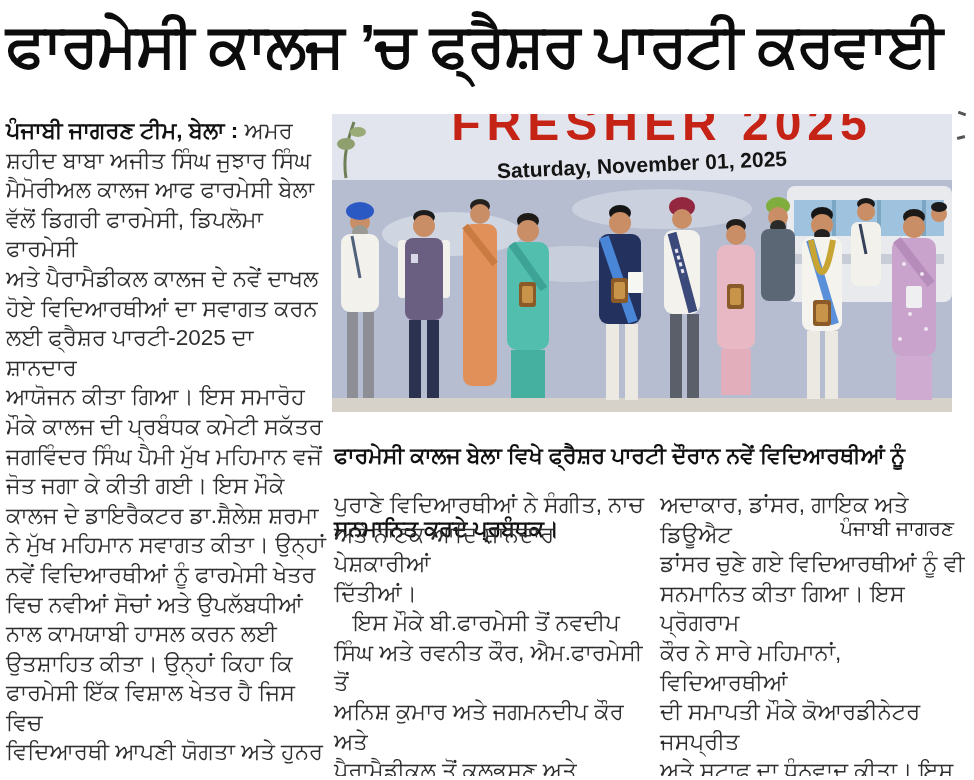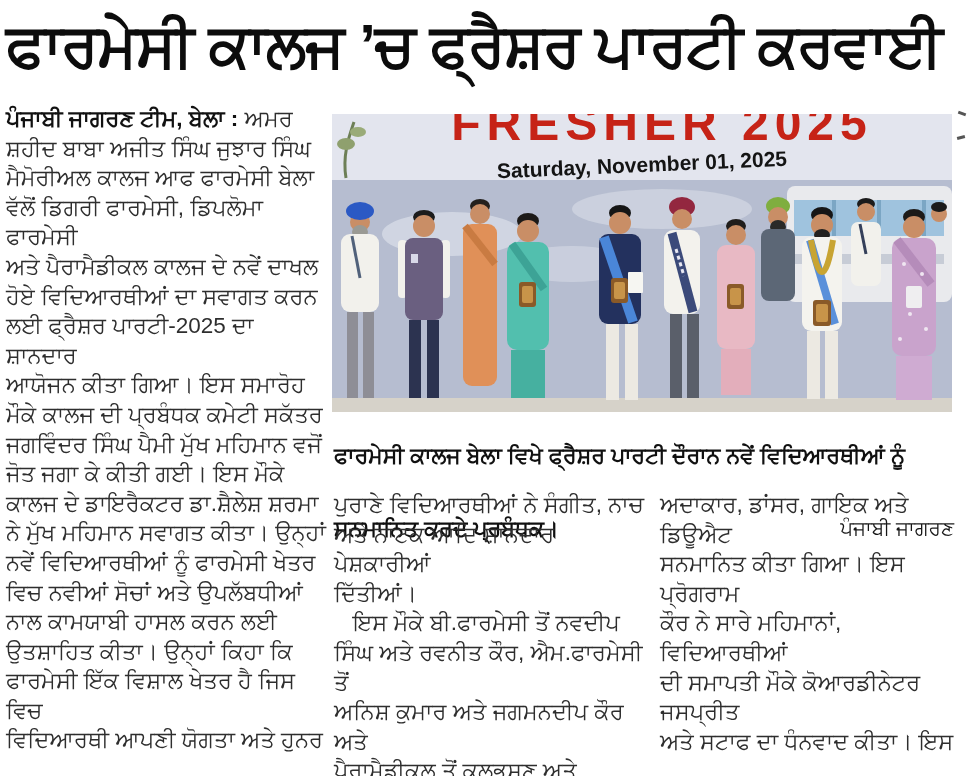--- a/index.html
+++ b/index.html
@@ -3,21 +3,21 @@
 <meta charset="utf-8">
 <style>
   html,body{margin:0;padding:0;background:#ffffff;}
   .page{position:relative;width:974px;height:776px;background:#ffffff;overflow:hidden;
         font-family:"Liberation Sans","DejaVu Sans",sans-serif;color:#222;}
   .headline{position:absolute;left:6px;top:0px;width:962px;height:96px;
             font-size:60px;font-weight:700;color:#0c0c0c;letter-spacing:-1px;
             line-height:92px;white-space:nowrap;}
   .col{position:absolute;font-size:22.5px;line-height:29.6px;color:#2e2e2e;}
   .tline{white-space:pre-wrap;}
-  .left-col{left:6px;top:104px;width:322px;}
+  .left-col{left:6px;top:116px;width:322px;}
   .mid-col{left:334px;top:490px;width:314px;}
   .right-col{left:660px;top:490px;width:310px;}
   .lead-bold{font-weight:700;color:#111;}
   .photo-wrap{position:absolute;left:332px;top:114px;width:620px;height:298px;
               background:#b6bdd0;overflow:hidden;}
   .caption{position:absolute;left:334px;top:440px;width:620px;
            font-size:22px;font-weight:700;line-height:31px;color:#101010;}
   .caption-row2{display:flex;justify-content:space-between;align-items:flex-end;margin-top:42px;}
   .credit{font-size:20px;font-weight:400;color:#161616;}
   .margin-mark{position:absolute;width:8px;height:3px;background:#555;}
@@ -220,20 +220,21 @@
         <div class="tline">&nbsp;&nbsp;&nbsp;ਇਸ ਮੌਕੇ ਬੀ.ਫਾਰਮੇਸੀ ਤੋਂ ਨਵਦੀਪ</div>
         <div class="tline">ਸਿੰਘ ਅਤੇ ਰਵਨੀਤ ਕੌਰ, ਐਮ.ਫਾਰਮੇਸੀ ਤੋਂ</div>
         <div class="tline">ਅਨਿਸ਼ ਕੁਮਾਰ ਅਤੇ ਜਗਮਨਦੀਪ ਕੌਰ ਅਤੇ</div>
         <div class="tline">ਪੈਰਾਮੈਡੀਕਲ ਤੋਂ ਕੁਲਭੂਸ਼ਣ ਅਤੇ ਮਨਪ੍ਰੀਤ</div>
       </div>
   </div>
 
   <div class="col right-col">
     <div>
         <div class="tline">ਅਦਾਕਾਰ, ਡਾਂਸਰ, ਗਾਇਕ ਅਤੇ ਡਿਊਐਟ</div>
+        <div class="tline">ਡਾਂਸਰ ਚੁਣੇ ਗਏ ਵਿਦਿਆਰਥੀਆਂ ਨੂੰ ਵੀ</div>
         <div class="tline">ਸਨਮਾਨਿਤ ਕੀਤਾ ਗਿਆ। ਇਸ ਪ੍ਰੋਗਰਾਮ</div>
         <div class="tline">ਕੌਰ ਨੇ ਸਾਰੇ ਮਹਿਮਾਨਾਂ, ਵਿਦਿਆਰਥੀਆਂ</div>
         <div class="tline">ਦੀ ਸਮਾਪਤੀ ਮੌਕੇ ਕੋਆਰਡੀਨੇਟਰ ਜਸਪ੍ਰੀਤ</div>
         <div class="tline">ਅਤੇ ਸਟਾਫ ਦਾ ਧੰਨਵਾਦ ਕੀਤਾ। ਇਸ</div>
       </div>
   </div>
 
 </div>
 
 </body></html>

